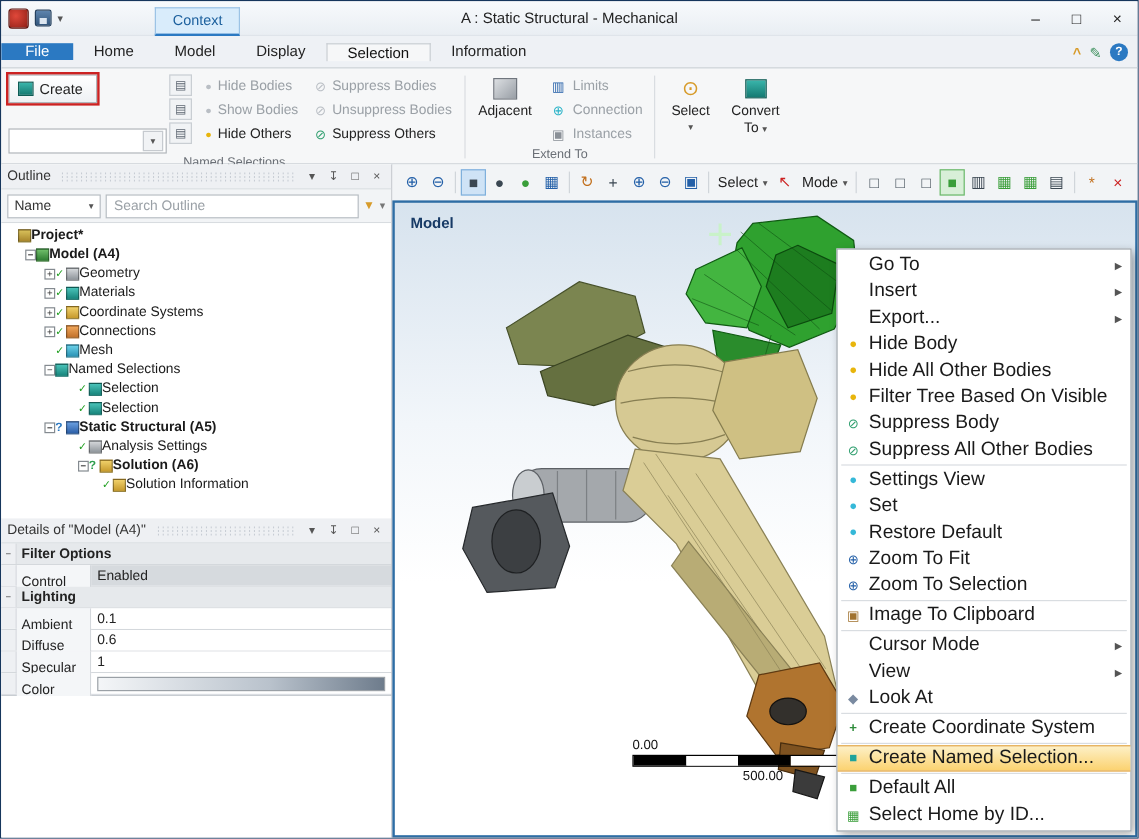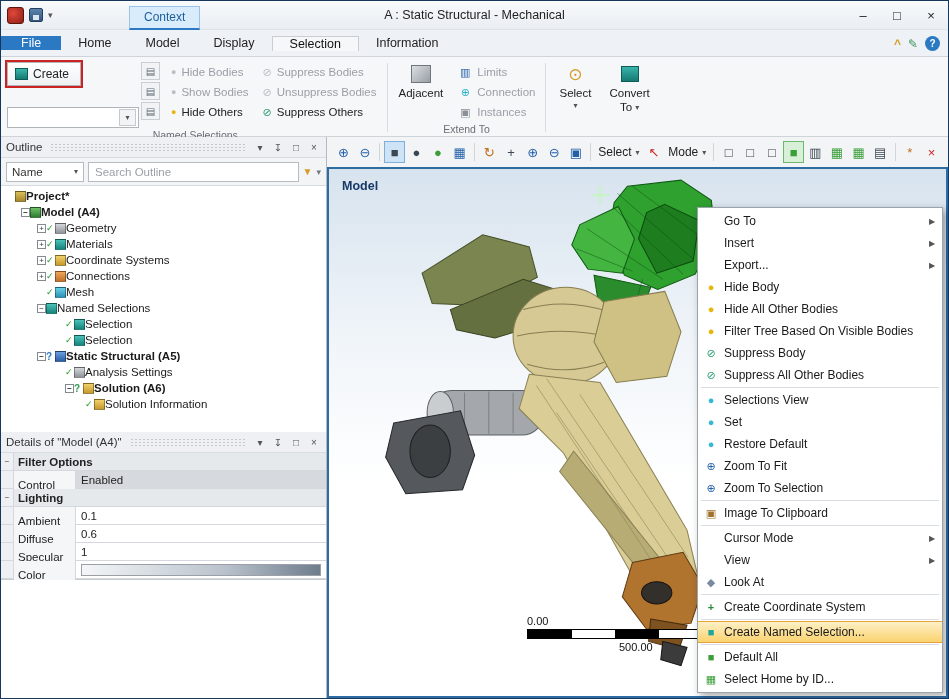--- a/index.html
+++ b/index.html
@@ -121,21 +121,21 @@
   .ruler-start{display:block;margin-bottom:2px}
   .ruler-bar{width:176px;height:10px;border:1px solid #000;display:flex}
   .ruler-bar span{flex:1}
   .rb-b{background:#000}.rb-w{background:#fff}
   .ruler-end{display:block;margin-left:92px;margin-top:2px}
 
   
   .context-menu{position:absolute;left:696px;top:206px;width:246px;background:#fff;border:1px solid #9ba3ab;box-shadow:3px 3px 8px rgba(0,0,0,.35);z-index:40;padding:2px 0}
   .mi{height:22px;display:flex;align-items:center;padding-right:3px}
   .mi-icon{width:26px;text-align:center;font-size:11px;flex:0 0 auto}
-  .mi-label{flex:1;font-size:12px;color:#1a1a1a;white-space:nowrap;overflow:hidden}
+  .mi-label{flex:1;font-size:16px;color:#1a1a1a;white-space:nowrap;overflow:hidden}
   .mi-arrow{width:14px;font-size:8px;color:#555;text-align:center}
   .mi.hl{background:linear-gradient(#fdf0c6,#fbd270);border-top:1px solid #e2a33c;border-bottom:1px solid #e2a33c}
   .msep{height:1px;background:#d9dde1;margin:1px 3px}
   .c-bulb{color:#e8b50c}.c-sup{color:#2e9e6e}.c-iso{color:#35b8d8}.c-zoom{color:#2460a8}
   .c-img{color:#a0722e}.c-look{color:#7a8aa0}.c-csys{color:#2e8b3a;font-weight:bold}
   .c-ns{color:#1fa39b}.c-selall{color:#3a9e3a}.c-mesh{color:#3a9e3a}
 
   
   .statusbar{height:24px;background:#1b5080;color:#fff;display:flex;align-items:center;font-size:12px;padding:0 8px;flex:0 0 auto}
   .sb-ready{width:232px}
@@ -573,21 +573,21 @@
         <span class="mi-arrow"></span>
     </div>
     <div class="mi">
       <span class="mi-icon c-sup">⊘</span>
       <span class="mi-label">Suppress All Other Bodies</span>
         <span class="mi-arrow"></span>
     </div>
     <div class="msep"></div>
     <div class="mi">
       <span class="mi-icon c-iso">●</span>
-      <span class="mi-label">Selections View</span>
+      <span class="mi-label">Settings View</span>
         <span class="mi-arrow"></span>
     </div>
     <div class="mi">
       <span class="mi-icon c-iso">●</span>
       <span class="mi-label">Set</span>
         <span class="mi-arrow"></span>
     </div>
     <div class="mi">
       <span class="mi-icon c-iso">●</span>
       <span class="mi-label">Restore Default</span>

